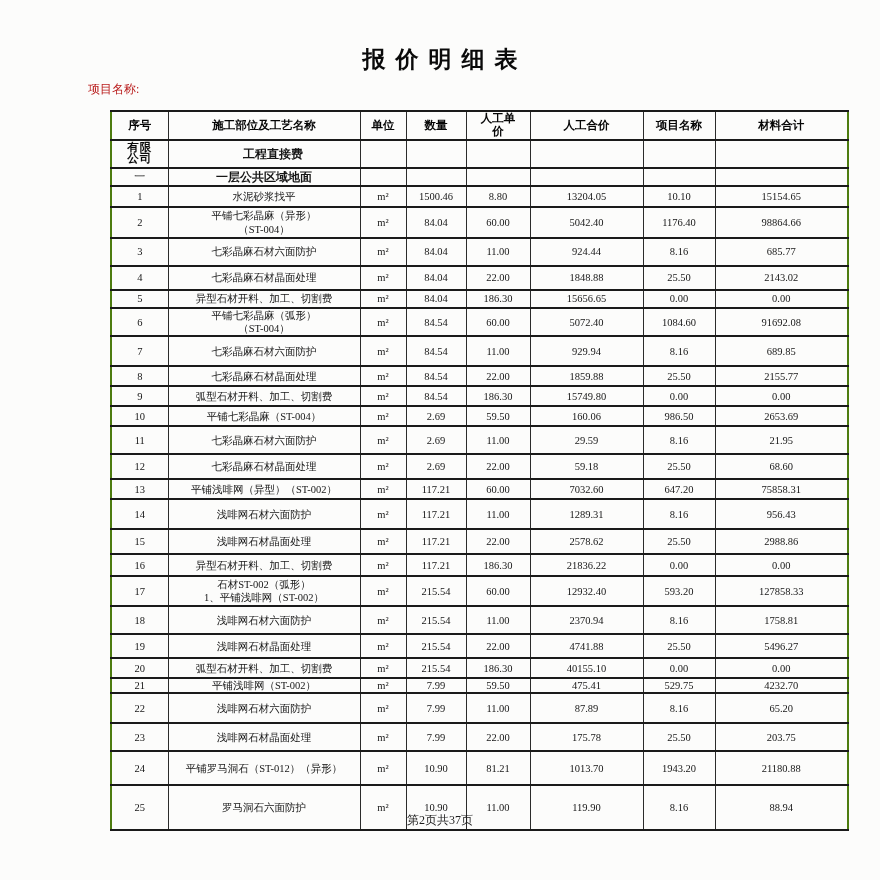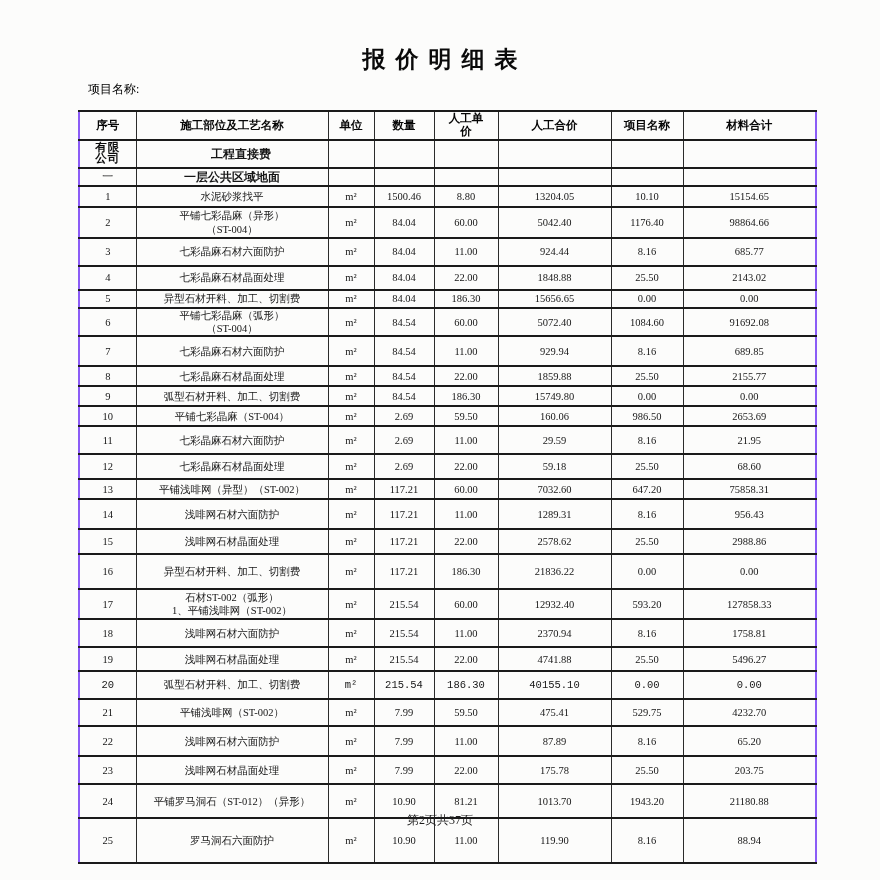--- a/index.html
+++ b/index.html
@@ -22,21 +22,21 @@
     font-size: 23px;
     letter-spacing: 10px;
     text-indent: 10px; 
     color: #0a0a0a;
   }
 
   .project-label {
     position: absolute;
     top: 81px; left: 88px;
     font-size: 12px;
-    color: #000000;
+    color: #b91c1c;
   }
 
   table.quote {
     position: absolute;
     top: 110px; left: 78px;
     width: 737px;
     border-collapse: collapse;
     table-layout: fixed;
   }
   table.quote td, table.quote th {
@@ -45,21 +45,21 @@
     border-top: 2px solid #1a1a1a;
     border-bottom: 2px solid #1a1a1a;
     padding: 0;
     overflow: hidden;
     vertical-align: middle;
     text-align: center;
     font-size: 10.5px;
     line-height: 1.25;
     color: #161616;
   }
-  table.quote { border: 2px solid #8b5cf6; }
+  table.quote { border: 2px solid #4d7c0f; margin-left: 32px; }
 
   table.quote th {
     font-family: "Liberation Sans", "DejaVu Sans", sans-serif;
     font-weight: bold;
     font-size: 11.5px;
     height: 27px;
     color: #060606;
   }
   .hdr-narrow { display: inline-block; width: 40px; line-height: 1.1; }
 
@@ -301,21 +301,21 @@
         <tr class="r-item" style="height: 25px;">
           <td class="c-no">15</td>
           <td class="c-name">浅啡网石材晶面处理</td>
           <td class="c-unit">m²</td>
           <td class="c-qty">117.21</td>
           <td class="c-lp">22.00</td>
           <td class="c-lt">2578.62</td>
           <td class="c-mp">25.50</td>
           <td class="c-mt">2988.86</td>
         </tr>
-        <tr class="r-item" style="height: 35px;">
+        <tr class="r-item" style="height: 22px;">
           <td class="c-no">16</td>
           <td class="c-name">异型石材开料、加工、切割费</td>
           <td class="c-unit">m²</td>
           <td class="c-qty">117.21</td>
           <td class="c-lp">186.30</td>
           <td class="c-lt">21836.22</td>
           <td class="c-mp">0.00</td>
           <td class="c-mt">0.00</td>
         </tr>
         <tr class="r-item" style="height: 30px;">
@@ -342,31 +342,31 @@
         <tr class="r-item" style="height: 24px;">
           <td class="c-no">19</td>
           <td class="c-name">浅啡网石材晶面处理</td>
           <td class="c-unit">m²</td>
           <td class="c-qty">215.54</td>
           <td class="c-lp">22.00</td>
           <td class="c-lt">4741.88</td>
           <td class="c-mp">25.50</td>
           <td class="c-mt">5496.27</td>
         </tr>
-        <tr class="r-item" style="height: 28px; font-family: Liberation Mono, monospace;">
+        <tr class="r-item" style="height: 20px;">
           <td class="c-no">20</td>
           <td class="c-name">弧型石材开料、加工、切割费</td>
           <td class="c-unit">m²</td>
           <td class="c-qty">215.54</td>
           <td class="c-lp">186.30</td>
           <td class="c-lt">40155.10</td>
           <td class="c-mp">0.00</td>
           <td class="c-mt">0.00</td>
         </tr>
-        <tr class="r-item" style="height: 27px;">
+        <tr class="r-item" style="height: 15px;">
           <td class="c-no">21</td>
           <td class="c-name">平铺浅啡网（ST-002）</td>
           <td class="c-unit">m²</td>
           <td class="c-qty">7.99</td>
           <td class="c-lp">59.50</td>
           <td class="c-lt">475.41</td>
           <td class="c-mp">529.75</td>
           <td class="c-mt">4232.70</td>
         </tr>
         <tr class="r-item" style="height: 30px;">

